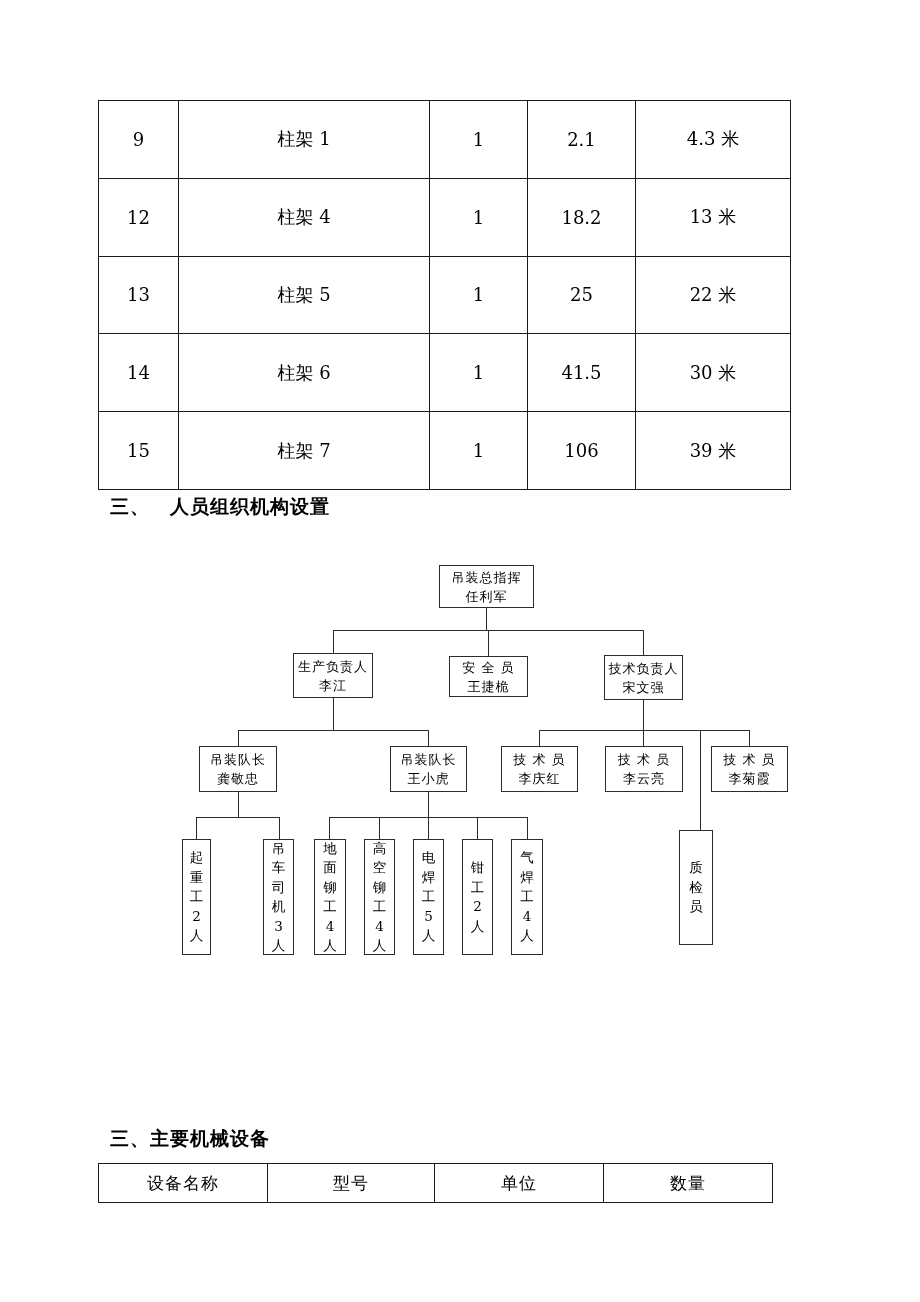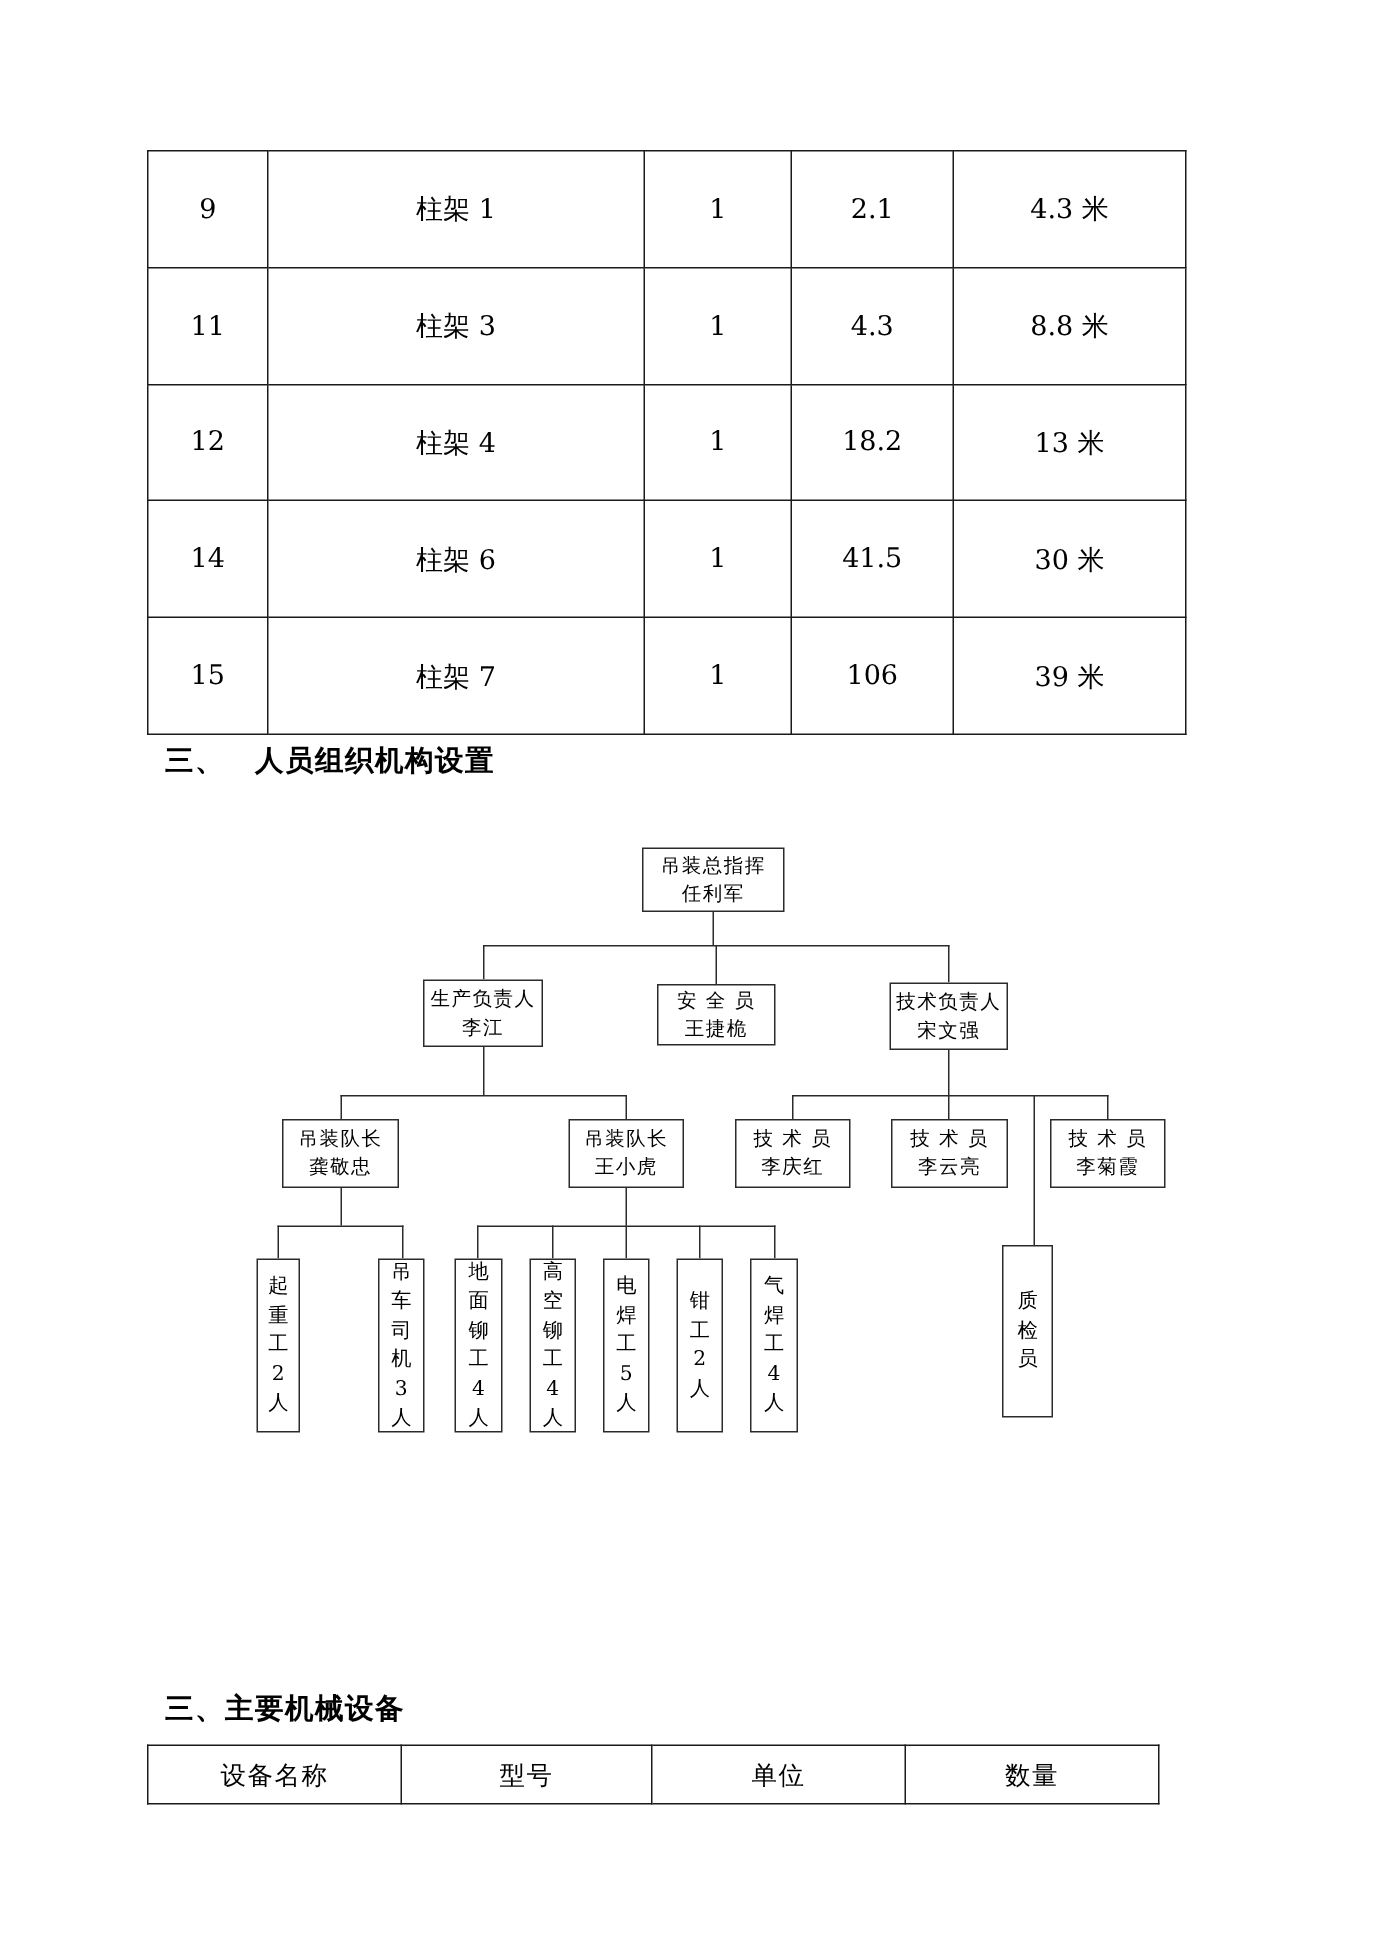--- a/index.html
+++ b/index.html
@@ -22,21 +22,21 @@
   .spec-table col.c4{width:108px;}
   .spec-table col.c5{width:155px;}
   
   .heading{
     position:absolute;font-size:19px;font-weight:bold;letter-spacing:1px;
     white-space:pre;color:#000;
   }
   .heading-personnel{left:110px;top:494px;}
   .heading-equipment{left:110px;top:1126px;}
   
-  .org-chart{position:absolute;left:5px;top:0;width:806px;height:1000px;pointer-events:none;}
+  .org-chart{position:absolute;left:16px;top:0;width:806px;height:1000px;pointer-events:none;}
   .org-box{
     position:absolute;border:1px solid #2b2b2b;background:#fff;
     display:flex;flex-direction:column;align-items:center;justify-content:center;
     font-size:13px;line-height:19px;text-align:center;letter-spacing:1px;
     box-sizing:border-box;pointer-events:auto;
   }
   .org-box.vertical{
     white-space:pre-line;font-size:13.5px;line-height:19.5px;letter-spacing:0;
   }
   .org-line{position:absolute;background:#2b2b2b;pointer-events:none;}
@@ -69,32 +69,32 @@
     </colgroup>
     <tbody>
         <tr>
           <td>9</td>
           <td>柱架 1</td>
           <td>1</td>
           <td>2.1</td>
           <td>4.3 米</td>
         </tr>
         <tr>
-          <td>11</td>
-          <td>柱架 3</td>
-          <td>1</td>
-          <td>4.3</td>
-          <td>8.8 米</td>
-        </tr>
-        <tr>
           <td>12</td>
           <td>柱架 4</td>
           <td>1</td>
           <td>18.2</td>
           <td>13 米</td>
+        </tr>
+        <tr>
+          <td>13</td>
+          <td>柱架 5</td>
+          <td>1</td>
+          <td>25</td>
+          <td>22 米</td>
         </tr>
         <tr>
           <td>14</td>
           <td>柱架 6</td>
           <td>1</td>
           <td>41.5</td>
           <td>30 米</td>
         </tr>
         <tr>
           <td>15</td>

